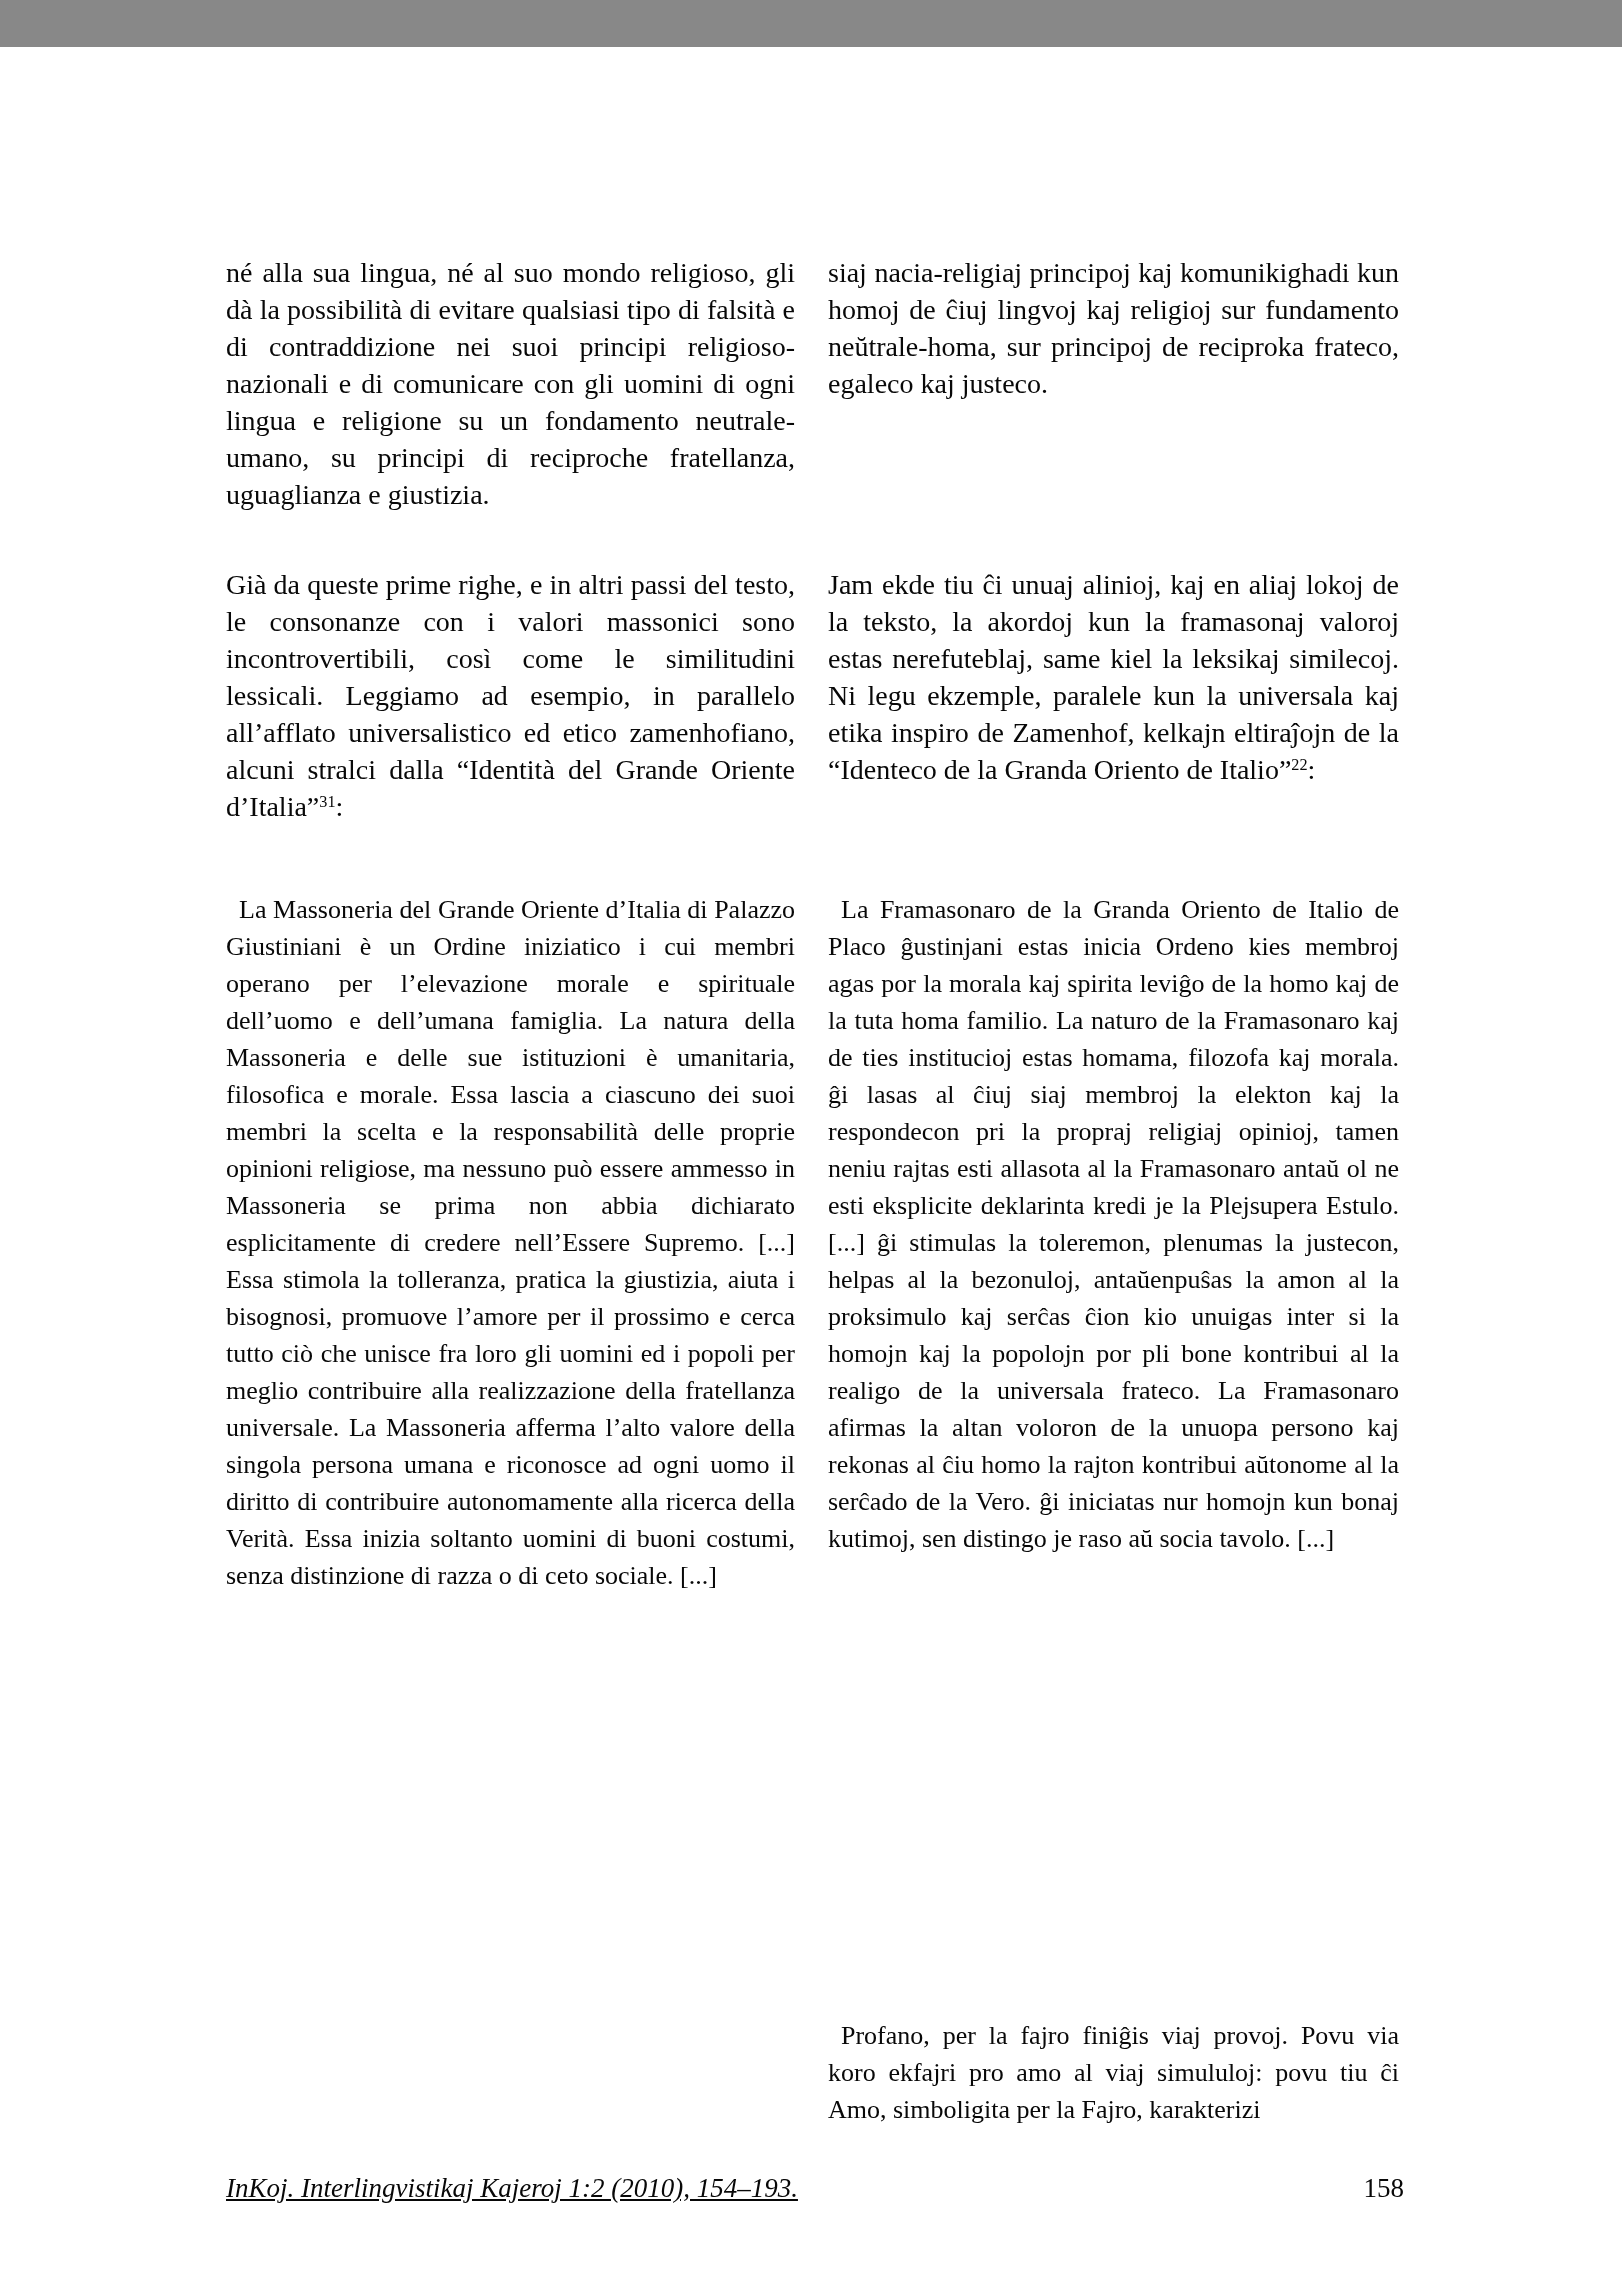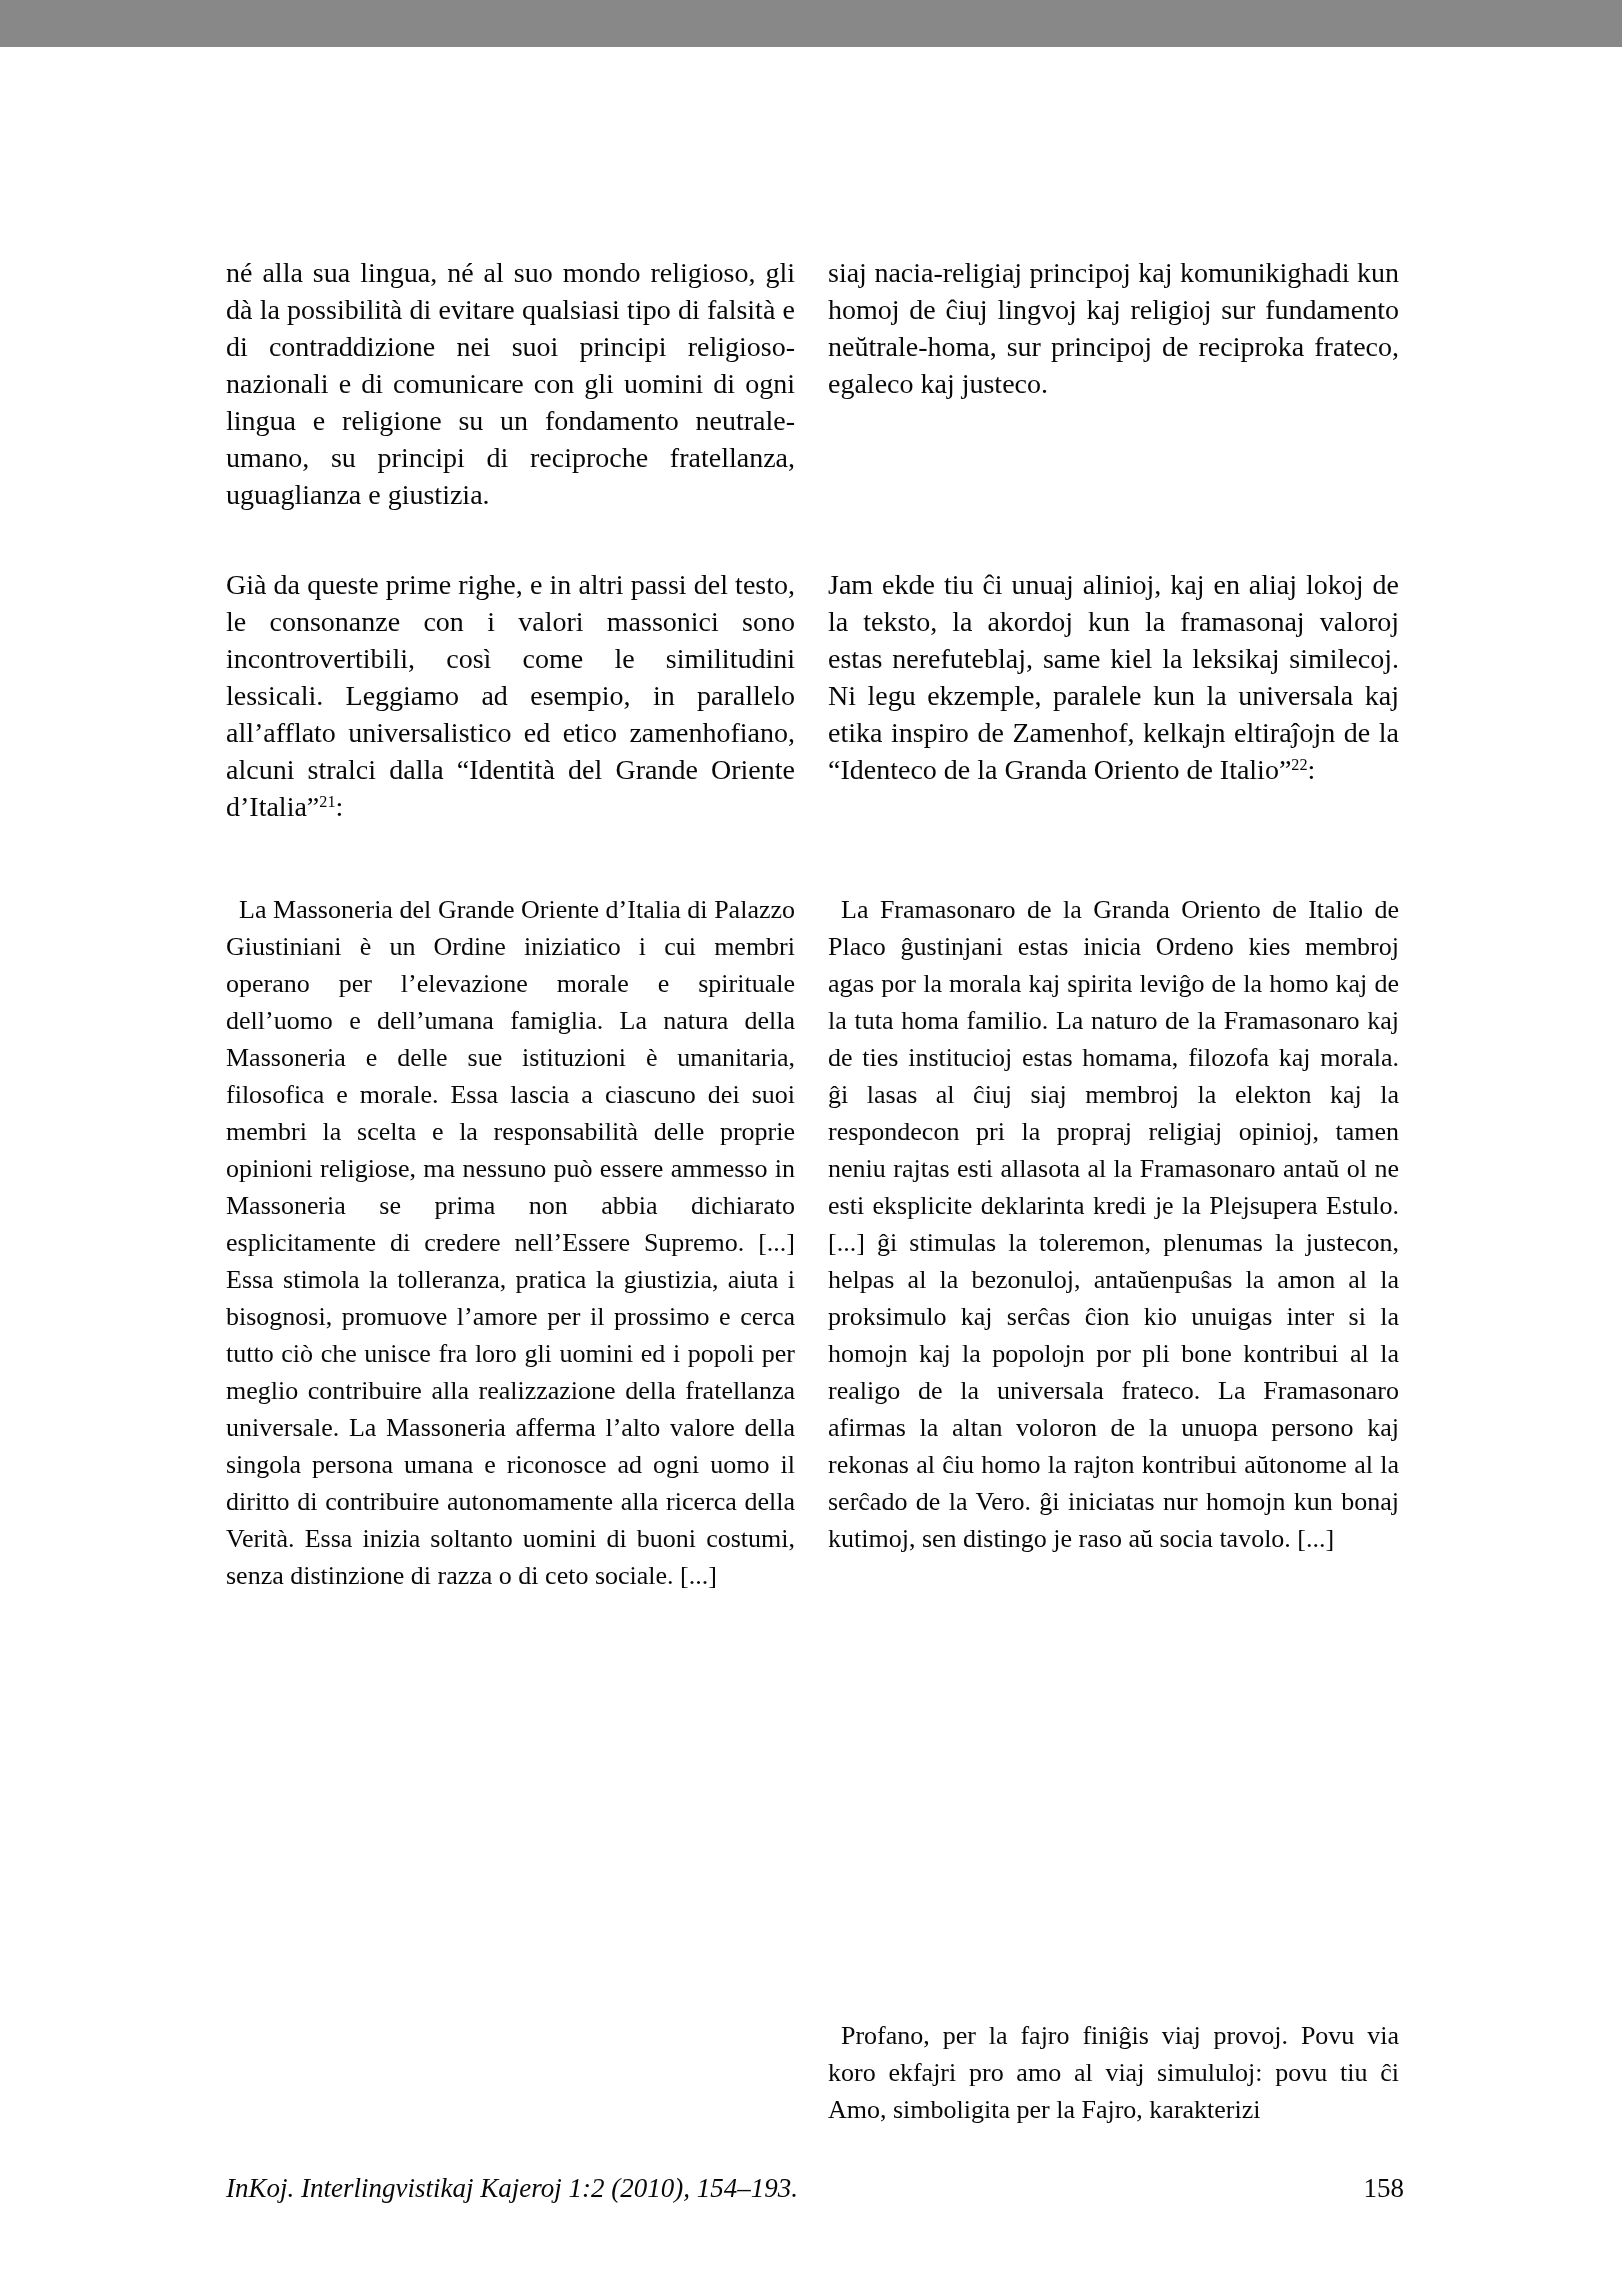--- a/index.html
+++ b/index.html
@@ -45,35 +45,36 @@
     left: 226px;
     width: 1178px;
     display: flex;
     justify-content: space-between;
     align-items: baseline;
     font-size: 27px;
     line-height: 33px;
   }
   .footer-citation {
     font-style: italic;
+    text-decoration: underline;
   }
   .footer-pagenum {
     font-style: normal;
     text-align: right;
   }
 </style>
 </head>
 <body>
 
 <div class="page">
 
   <div class="block col-left body-par" style="top:207px">né alla sua lingua, né al suo mondo religioso, gli dà la possibilità di evitare qualsiasi tipo di falsità e di contraddizione nei suoi principi religioso-nazionali e di comunicare con gli uomini di ogni lingua e religione su un fondamento neutrale-umano, su principi di reciproche fratellanza, uguaglianza e giustizia.</div>
   <div class="block col-right body-par" style="top:207px">siaj nacia-religiaj principoj kaj komunikighadi kun homoj de ĉiuj lingvoj kaj religioj sur fundamento neŭtrale-homa, sur principoj de reciproka frateco, egaleco kaj justeco.</div>
 
-  <div class="block col-left body-par" style="top:519px">Già da queste prime righe, e in altri passi del testo, le consonanze con i valori massonici sono incontrovertibili, così come le similitudini lessicali.  Leggiamo ad esempio, in parallelo all’afflato universalistico ed etico zamenhofiano, alcuni stralci dalla “Identità del Grande Oriente d’Italia”<sup>21</sup>:</div>
+  <div class="block col-left body-par" style="top:519px">Già da queste prime righe, e in altri passi del testo, le consonanze con i valori massonici sono incontrovertibili, così come le similitudini lessicali.  Leggiamo ad esempio, in parallelo all’afflato universalistico ed etico zamenhofiano, alcuni stralci dalla “Identità del Grande Oriente d’Italia”<sup>31</sup>:</div>
   <div class="block col-right body-par" style="top:519px">Jam ekde tiu ĉi unuaj alinioj, kaj en aliaj lokoj de la teksto, la akordoj kun la framasonaj valoroj estas nerefuteblaj, same kiel la leksikaj similecoj.  Ni legu ekzemple, paralele kun la universala kaj etika inspiro de Zamenhof, kelkajn eltiraĵojn de la “Identeco de la Granda Oriento de Italio”<sup>22</sup>:</div>
 
   <div class="block col-left quote-par" style="top:844px">La Massoneria del Grande Oriente d’Italia di Palazzo Giustiniani è un Ordine iniziatico i cui membri operano per l’elevazione morale e spirituale dell’uomo e dell’umana famiglia.  La natura della Massoneria e delle sue istituzioni è umanitaria, filosofica e morale.  Essa lascia a ciascuno dei suoi membri la scelta e la responsabilità delle proprie opinioni religiose, ma nessuno può essere ammesso in Massoneria se prima non abbia dichiarato esplicitamente di credere nell’Essere Supremo. [...] Essa stimola la tolleranza, pratica la giustizia, aiuta i bisognosi, promuove l’amore per il prossimo e cerca tutto ciò che unisce fra loro gli uomini ed i popoli per meglio contribuire alla realizzazione della fratellanza universale.  La Massoneria afferma l’alto valore della singola persona umana e riconosce ad ogni uomo il diritto di contribuire autonomamente alla ricerca della Verità.  Essa inizia soltanto uomini di buoni costumi, senza distinzione di razza o di ceto sociale. [...]</div>
   <div class="block col-right quote-par" style="top:844px">La Framasonaro de la Granda Oriento de Italio de Placo ĝustinjani estas inicia Ordeno kies membroj agas por la morala kaj spirita leviĝo de la homo kaj de la tuta homa familio.  La naturo de la Framasonaro kaj de ties institucioj estas homama, filozofa kaj morala. ĝi lasas al ĉiuj siaj membroj la elekton kaj la respondecon pri la propraj religiaj opinioj, tamen neniu rajtas esti allasota al la Framasonaro antaŭ ol ne esti eksplicite deklarinta kredi je la Plejsupera Estulo.  [...]  ĝi stimulas la toleremon, plenumas la justecon, helpas al la bezonuloj, antaŭenpuŝas la amon al la proksimulo kaj serĉas ĉion kio unuigas inter si la homojn kaj la popolojn por pli bone kontribui al la realigo de la universala frateco.  La Framasonaro afirmas la altan voloron de la unuopa persono kaj rekonas al ĉiu homo la rajton kontribui aŭtonome al la serĉado de la Vero.  ĝi iniciatas nur homojn kun bonaj kutimoj, sen distingo je raso aŭ socia tavolo. [...]</div>
 
 
   <div class="block col-right quote-par" style="top:1970px">Profano, per la fajro finiĝis viaj provoj.  Povu via koro ekfajri pro amo al viaj simululoj: povu tiu ĉi Amo, simboligita per la Fajro, karakterizi</div>
 
   <div class="footer">
     <span class="footer-citation">InKoj. Interlingvistikaj Kajeroj 1:2 (2010), 154–193.</span>

